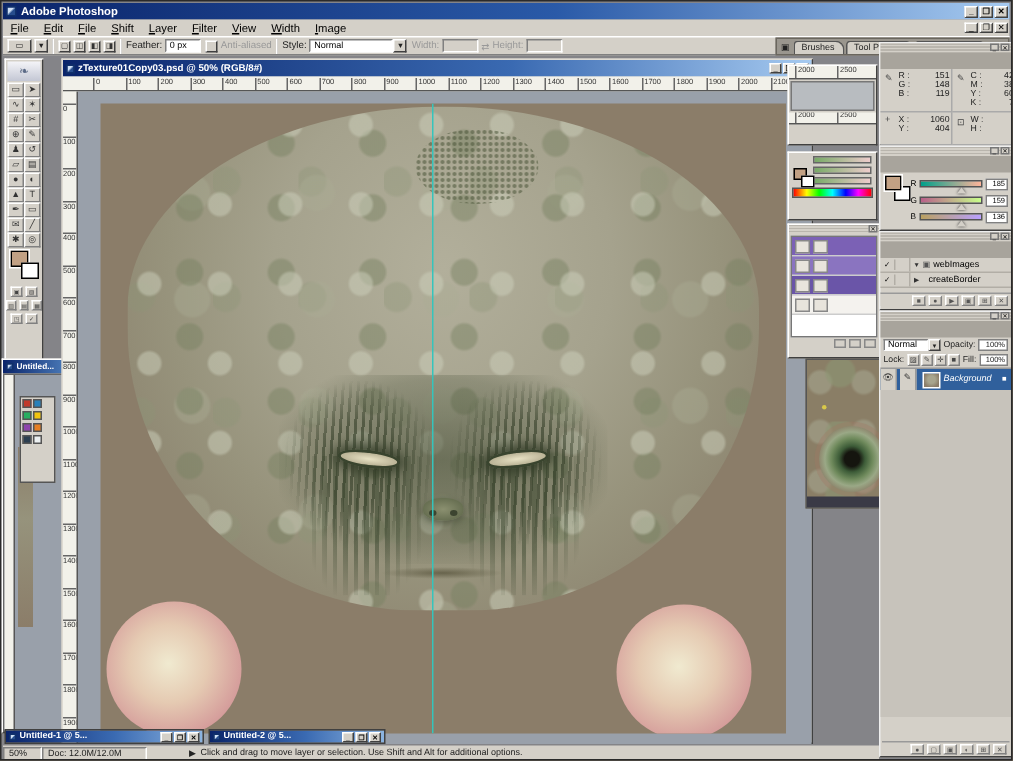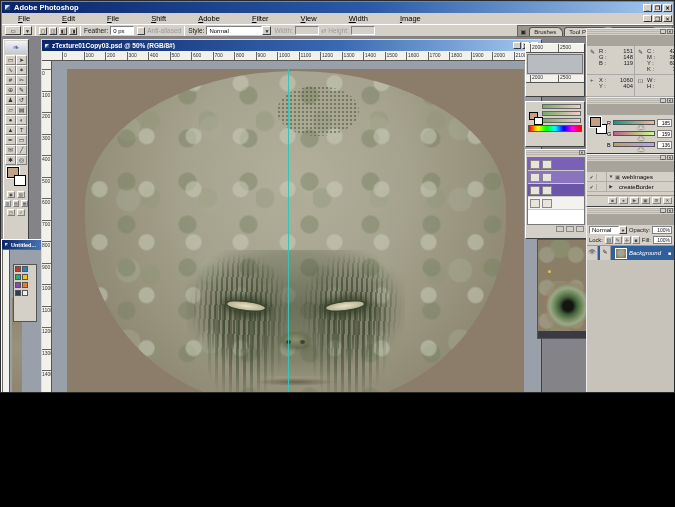--- a/index.html
+++ b/index.html
@@ -1,32 +1,32 @@
 <!DOCTYPE html>
 <html><head>
 <meta charset="utf-8">
 <style>
   * { margin:0; padding:0; box-sizing:border-box; }
   html,body { width:675px; height:507px; overflow:hidden; }
   body { font-family:"Liberation Sans", sans-serif; background:#000; }
-  #app { position:relative; width:675px; height:393px; background:#848488; border:1px solid #2a2a2a; overflow:hidden; }
+  #app { position:relative; width:675px; height:507px; background:#848488; border:1px solid #2a2a2a; overflow:hidden; }
   .sunken { background:#fff; border:1px solid; border-color:#808080 #ffffff #ffffff #808080; }
 
   
   #titlebar { position:absolute; left:1px; top:1px; right:1px; height:11px;
     background:linear-gradient(90deg,#0a246a,#2a5aa8 55%,#a6caf0); color:#fff;
     display:flex; align-items:center; font-size:7.5px; font-weight:bold; padding-left:2px; gap:3px; }
   .app-icon { width:7px; height:7px; background:linear-gradient(135deg,#cfe0f5 40%,#274d8d 60%); border:1px solid #10306a; }
   .winctl { margin-left:auto; display:flex; gap:1px; padding-right:1px; }
   .winctl span { width:9px; height:8px; font-size:5.5px; line-height:7px; text-align:center; color:#000;
     background:#d4d0c8; border:1px solid; border-color:#fff #404040 #404040 #fff; }
 
   #menubar { position:absolute; left:1px; top:12px; right:1px; height:11px; background:#d4d0c8;
     display:flex; align-items:center; font-size:7.5px; color:#000; }
-  .menu-item { padding:0 16px; }
+  .menu-item { padding:0 5px; }
   .menu-item:first-letter { text-decoration:underline; }
   #menubar .winctl span { height:7px; }
 
   #optionsbar { position:absolute; left:1px; top:23px; right:1px; height:13px; background:#d4d0c8;
     border-top:1px solid #fff; border-bottom:1px solid #808080;
     display:flex; align-items:center; font-size:6.5px; color:#222; gap:3px; padding-left:3px; }
   .opt-group { display:flex; align-items:center; gap:2px; }
   .tool-preset { width:16px; height:9px; background:#d4d0c8; border:1px solid; border-color:#fff #404040 #404040 #fff;
     font-size:5.5px; text-align:center; line-height:8px; }
   .mode-btn { width:8px; height:8px; font-size:5px; line-height:7px; text-align:center;
@@ -233,21 +233,21 @@
         <span>✕</span>
       </span>
   </div>
 
   <div id="menubar">
     <span style="display:flex">
         <span class="menu-item">File</span>
         <span class="menu-item">Edit</span>
         <span class="menu-item">File</span>
         <span class="menu-item">Shift</span>
-        <span class="menu-item">Adobe</span>
+        <span class="menu-item">Layer</span>
         <span class="menu-item">Filter</span>
         <span class="menu-item">View</span>
         <span class="menu-item">Width</span>
         <span class="menu-item">Image</span>
       </span>
     <span class="winctl">
         <span>_</span>
         <span>❐</span>
         <span>✕</span>
       </span>

